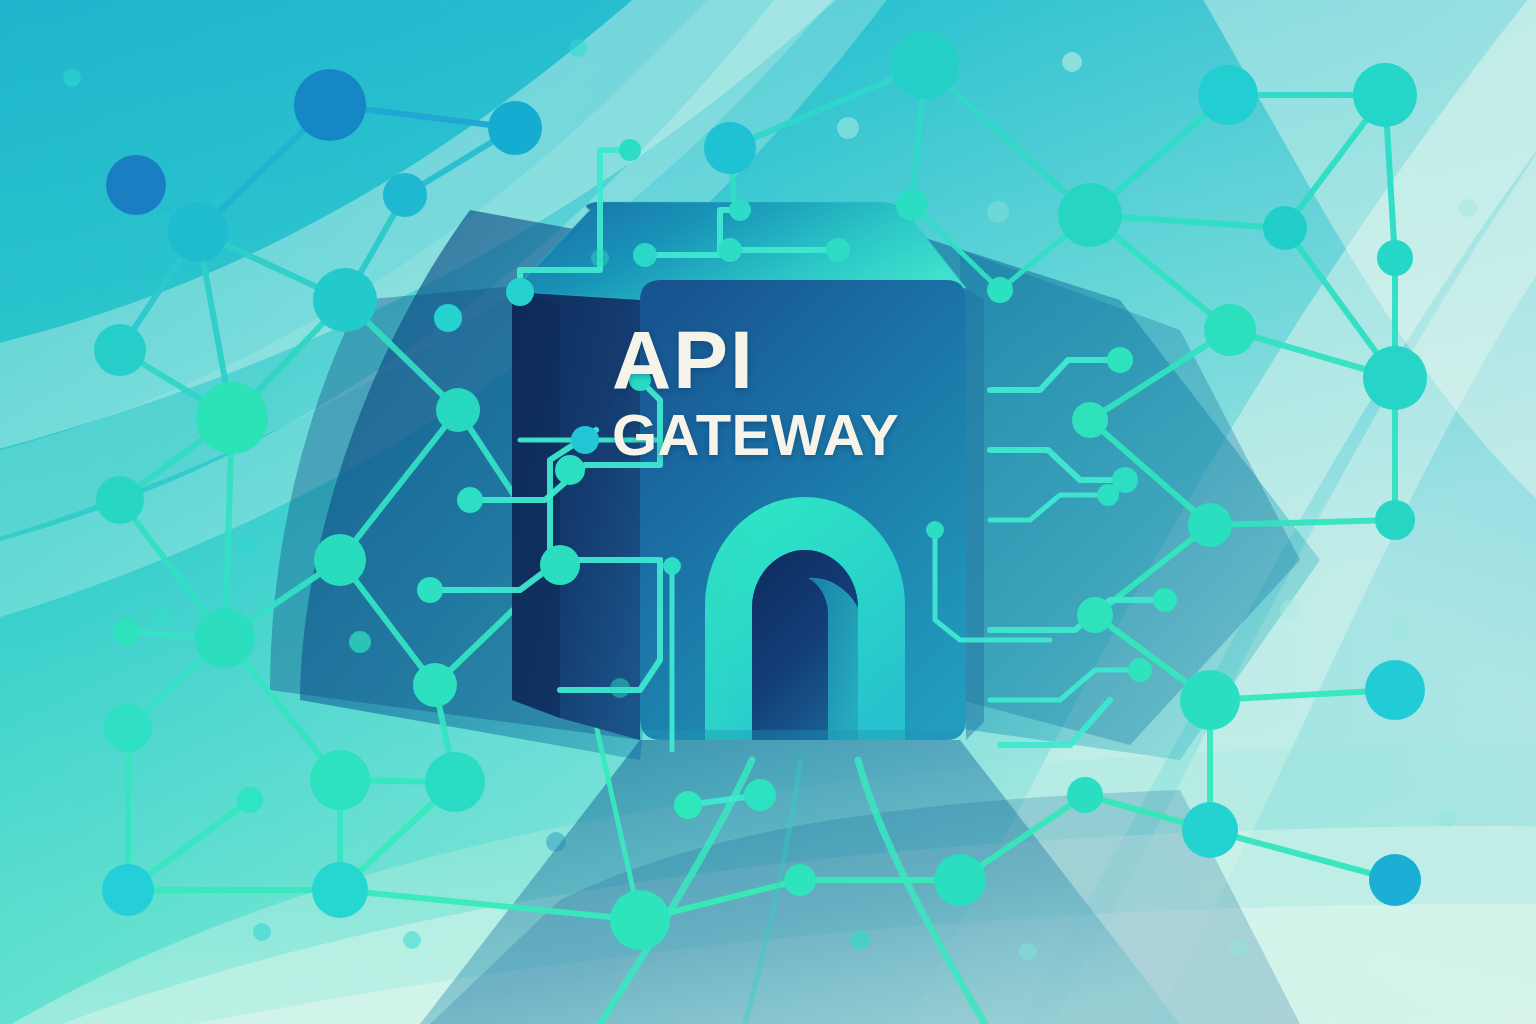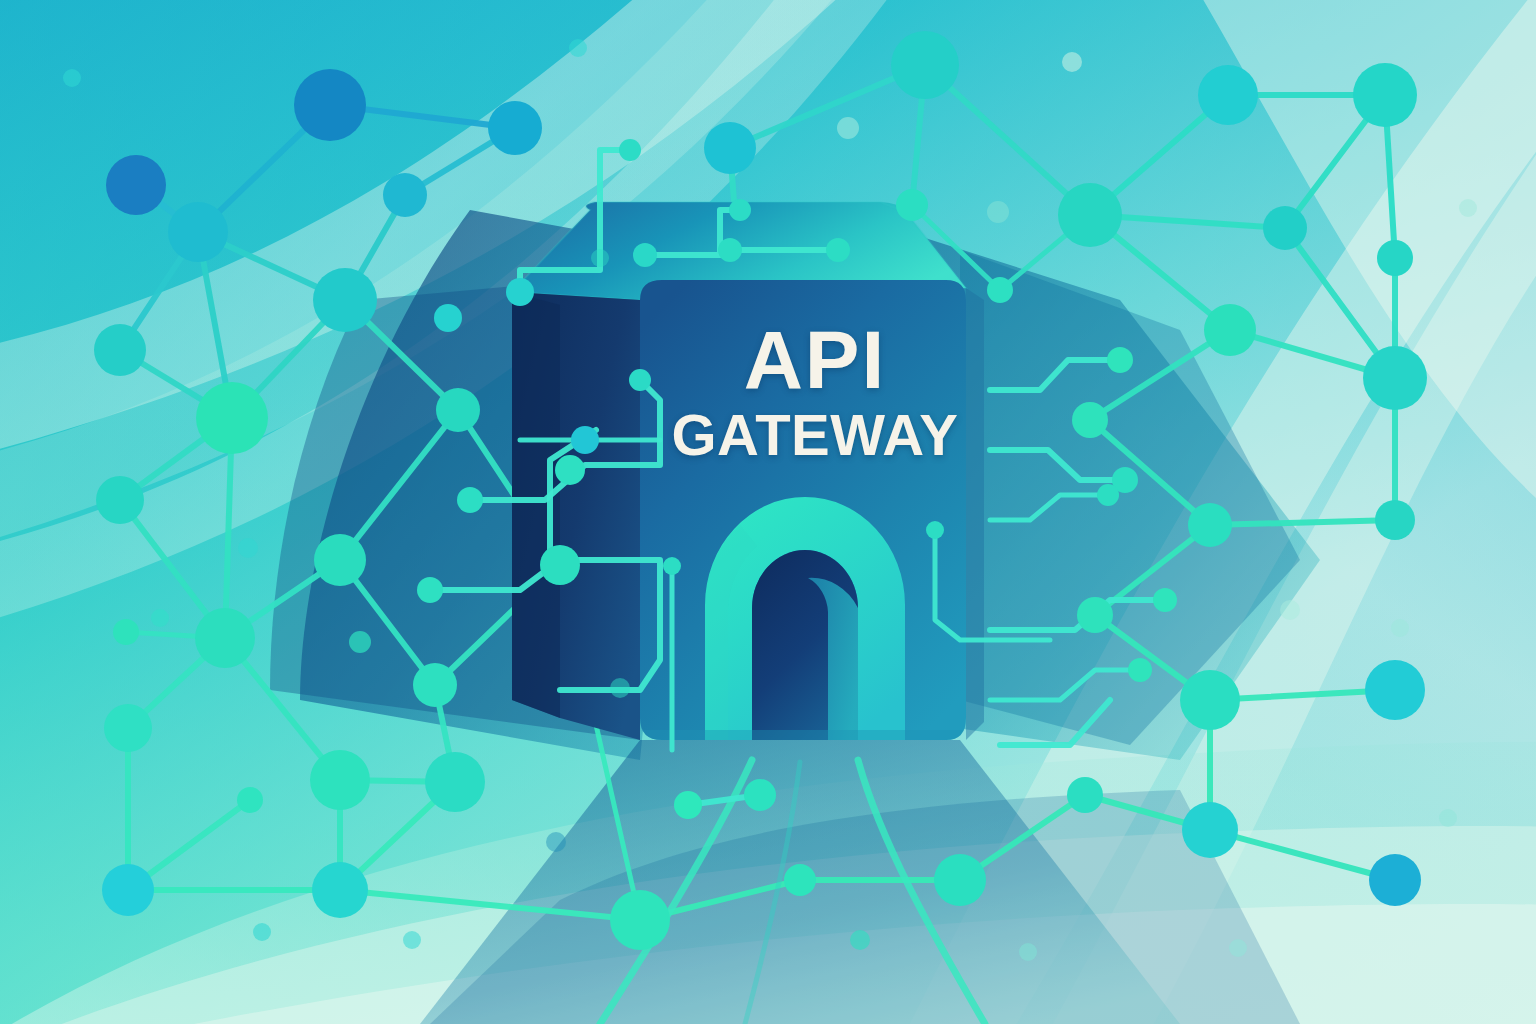--- a/index.html
+++ b/index.html
@@ -13,23 +13,23 @@
   }
   #stage svg.layer {
     position:absolute; top:0; left:0;
     width:1536px; height:1024px;
     display:block;
   }
 
   
   #gw-title {
     position:absolute;
-    left:660px; top:318px;
+    left:612px; top:318px;
     width:310px;
-    text-align:center;
+    text-align:left;
     color:#F6F3E9;
     font-family:"Liberation Sans", sans-serif;
     font-weight:bold;
     letter-spacing:0.5px;
     text-shadow:0 2px 6px rgba(4,40,80,0.35);
     pointer-events:none;
   }
   #gw-title .l1 { font-size:82px; line-height:84px; letter-spacing:2px; }
   #gw-title .l2 { font-size:58px; line-height:66px; letter-spacing:0.5px; }
 </style>

